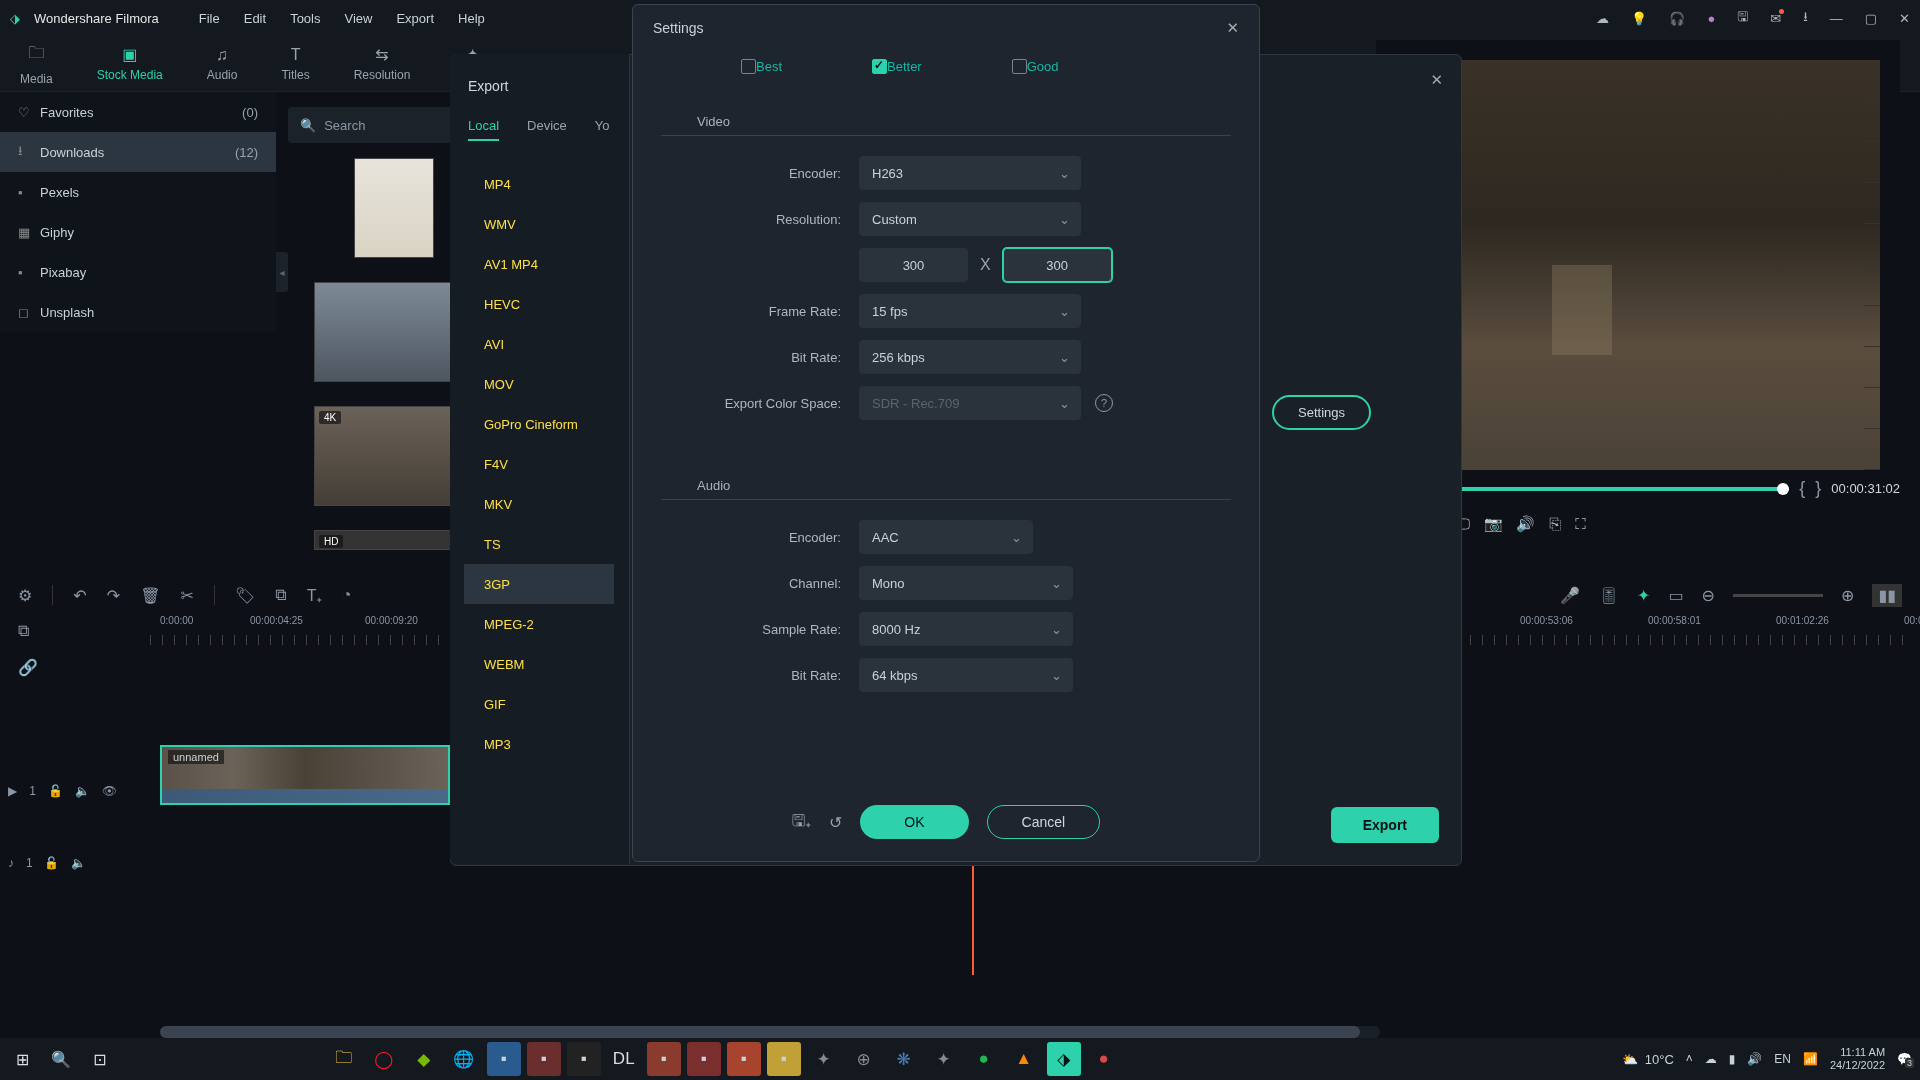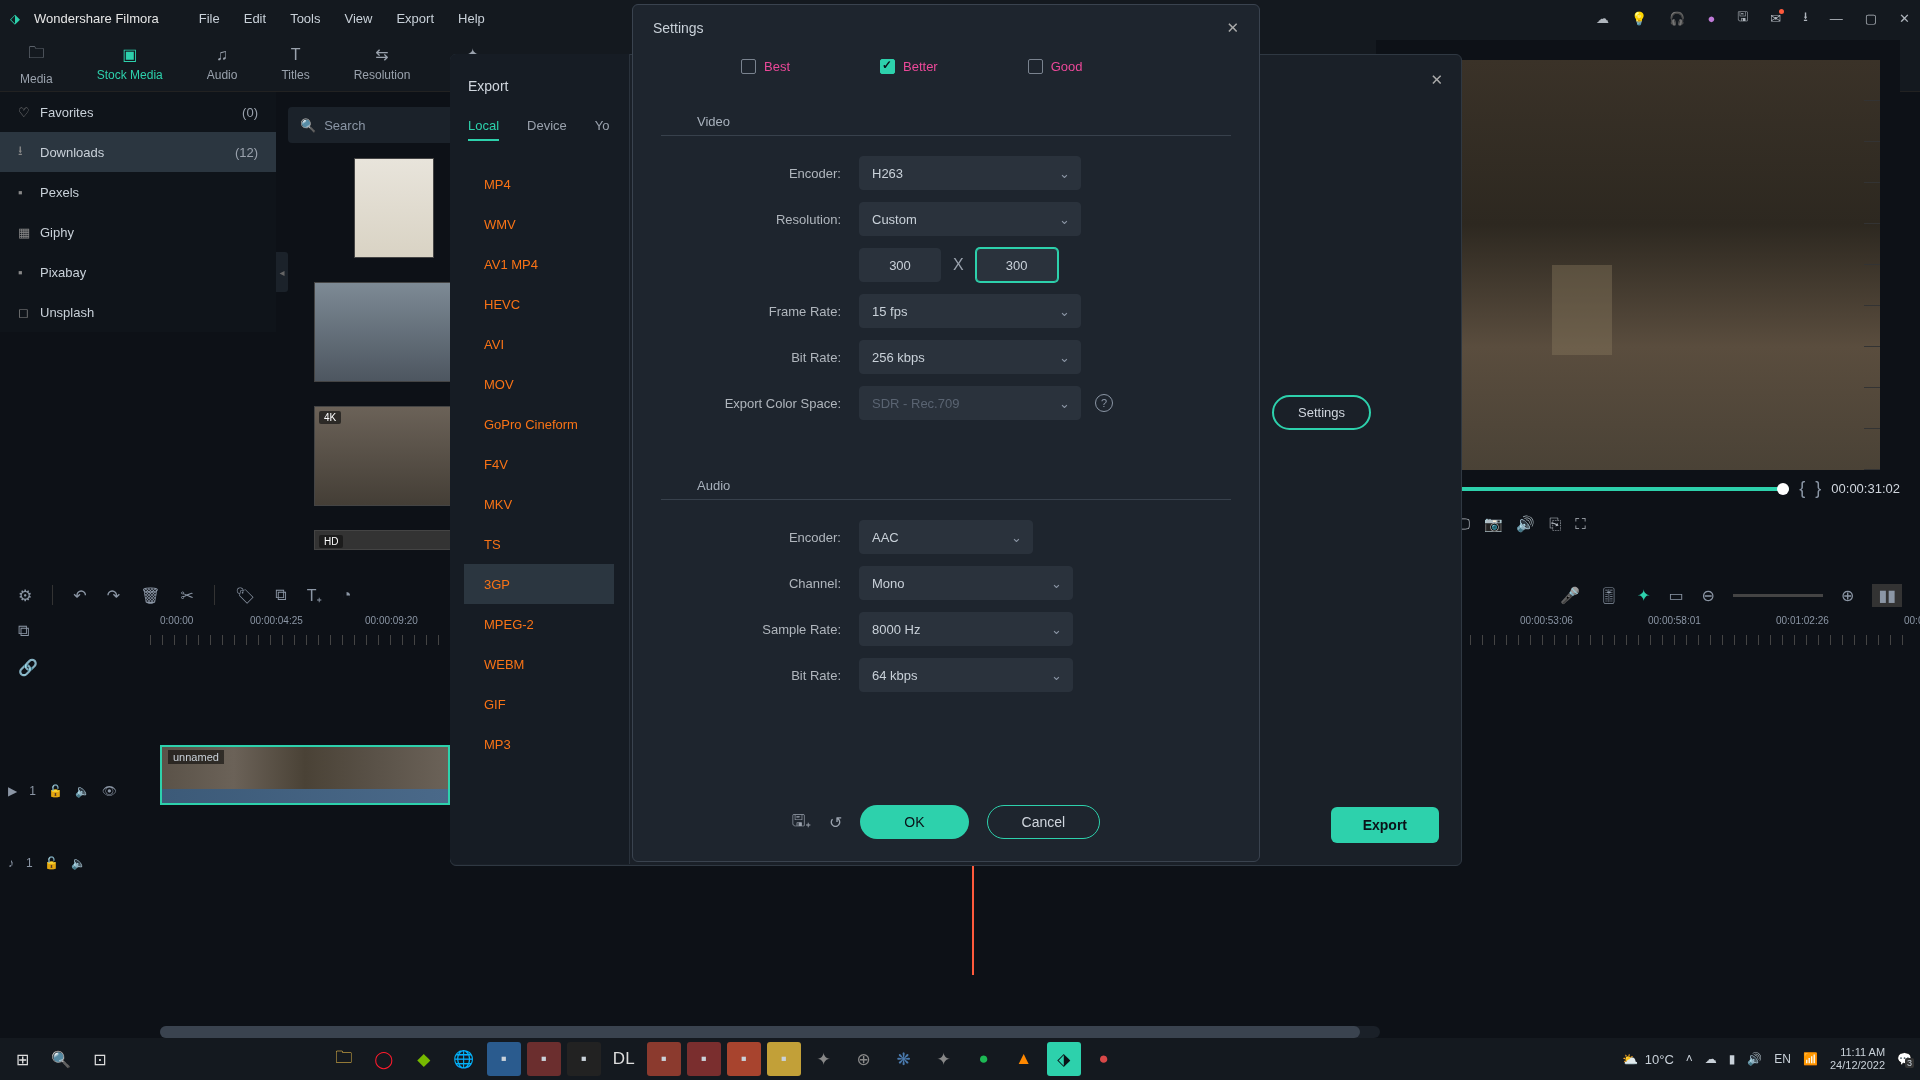--- a/index.html
+++ b/index.html
@@ -82,47 +82,47 @@
 
 
 .export-dlg { position:absolute; left:450px; top:54px; width:1012px; height:812px; background:#1a2028; border:1px solid #2f3842; border-radius:6px; }
 .export-dlg .close1 { position:absolute; top:16px; right:18px; color:#aaa; cursor:pointer; font-size:15px; }
 .export-dlg .title { position:absolute; top:24px; left:18px; font-size:14px; color:#d0d6de; }
 .export-tabs { position:absolute; top:64px; left:18px; display:flex; gap:28px; font-size:13px; }
 .export-tabs span { color:#9aa2ad; cursor:pointer; padding-bottom:6px; }
 .export-tabs span.active { color:#2dd1ac; border-bottom:2px solid #2dd1ac; }
 
 .format-list { position:absolute; left:14px; top:110px; width:150px; }
-.format-list .fmt { height:40px; display:flex; align-items:center; padding:0 20px; font-size:13px; color:#f97316; cursor:pointer; }
+.format-list .fmt { height:40px; display:flex; align-items:center; padding:0 20px; font-size:13px; color:#fde047; cursor:pointer; }
 .format-list .fmt.sel { background:#2b3640; }
 
 .settings-btn { position:absolute; right:90px; top:340px; padding:8px 24px; border:2px solid #2dd1ac; border-radius:18px; font-size:13px; color:#d0d6de; cursor:pointer; }
 .export-btn { position:absolute; bottom:22px; right:22px; padding:10px 32px; background:#2dd1ac; color:#0a1218; border-radius:6px; font-size:14px; font-weight:600; cursor:pointer; }
 
 
 .export-inner { position:absolute; left:-1px; top:-1px; width:180px; height:100%; background:#161c24; border-right:1px solid #2a323c; border-radius:6px 0 0 6px; }
 
 
 .settings-dlg { position:absolute; left:632px; top:4px; width:628px; height:858px; background:#1e252e; border:1px solid #3a434f; border-radius:6px; z-index:10; }
 .settings-dlg .hdr { height:46px; display:flex; align-items:center; padding:0 20px; font-size:14px; color:#c9d1d9; border-bottom:1px solid #0000; }
 .settings-dlg .hdr .x { margin-left:auto; cursor:pointer; color:#aaa; font-size:15px; }
 .settings-dlg .section-lbl { font-size:13px; color:#a8b1bc; padding:12px 36px 6px; border-bottom:1px solid #38414c; margin:8px 28px 14px 28px; }
 .settings-dlg .section-lbl:first-of-type { margin-top:12px; }
 .quality-row { display:flex; gap:90px; padding:8px 0 20px 108px; }
-.quality-row label { display:flex; align-items:center; gap:8px; font-size:13px; color:#ec4899; cursor:pointer; }
+.quality-row label { display:flex; align-items:center; gap:0; font-size:13px; color:#14b8a6; cursor:pointer; }
 .quality-row .cb { width:15px; height:15px; border:1.5px solid #7a838f; border-radius:2px; display:inline-block; }
 .quality-row .cb.checked { background:#2dd1ac; border-color:#2dd1ac; position:relative; }
 .quality-row .cb.checked::after { content:'✓'; position:absolute; top:-2px; left:1px; color:#0a1218; font-size:12px; font-weight:bold; }
 
 .form-row { display:flex; align-items:center; padding:6px 36px; }
 .form-row .lbl { width:190px; text-align:right; padding-right:18px; font-size:13px; color:#b0b6bd; }
 .form-row .sel { width:222px; height:34px; background:#2a323c; border:1px solid #2a323c; border-radius:4px; display:flex; align-items:center; padding:0 12px; font-size:13px; color:#c9d1d9; cursor:pointer; position:relative; }
 .form-row .sel::after { content:'⌄'; position:absolute; right:10px; color:#8b96a5; }
 .form-row .sel.dis { color:#5a6472; }
-.form-row .inp { width:82px; height:34px; background:#2a323c; border:1px solid #2a323c; border-radius:4px; text-align:center; font-size:13px; color:#c9d1d9; }
+.form-row .inp { width:109px; height:34px; background:#2a323c; border:1px solid #2a323c; border-radius:4px; text-align:center; font-size:13px; color:#c9d1d9; }
 .form-row .inp.focus { border-color:#2dd1ac; box-shadow:0 0 0 1px #2dd1ac; }
 .form-row .x-sep { margin:0 12px; color:#9aa2ad; }
 .form-row .help { margin-left:14px; width:18px; height:18px; border:1.5px solid #8b96a5; border-radius:50%; display:flex; align-items:center; justify-content:center; font-size:11px; color:#8b96a5; cursor:pointer; }
 
 .settings-btns { position:absolute; bottom:22px; left:0; right:0; display:flex; align-items:center; justify-content:center; gap:18px; }
 .settings-btns .icn { color:#9aa2ad; font-size:16px; cursor:pointer; }
 .settings-btns .ok { padding:9px 44px; background:#2dd1ac; color:#0a1218; border-radius:20px; font-size:14px; cursor:pointer; }
 .settings-btns .cancel { padding:8px 34px; border:1.5px solid #2dd1ac; color:#d0d6de; border-radius:20px; font-size:14px; cursor:pointer; }
 
 

